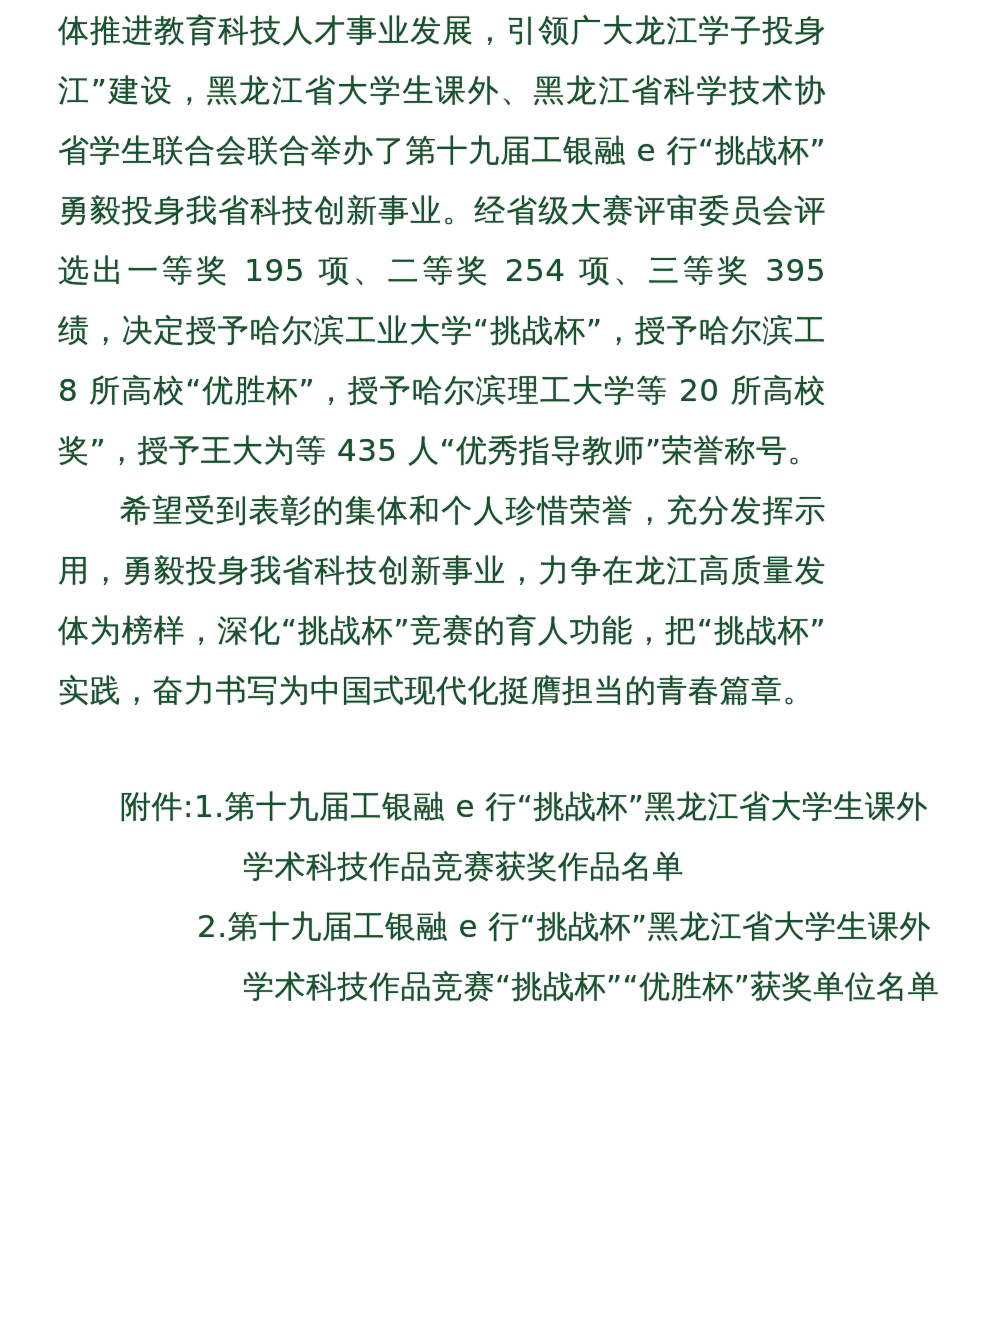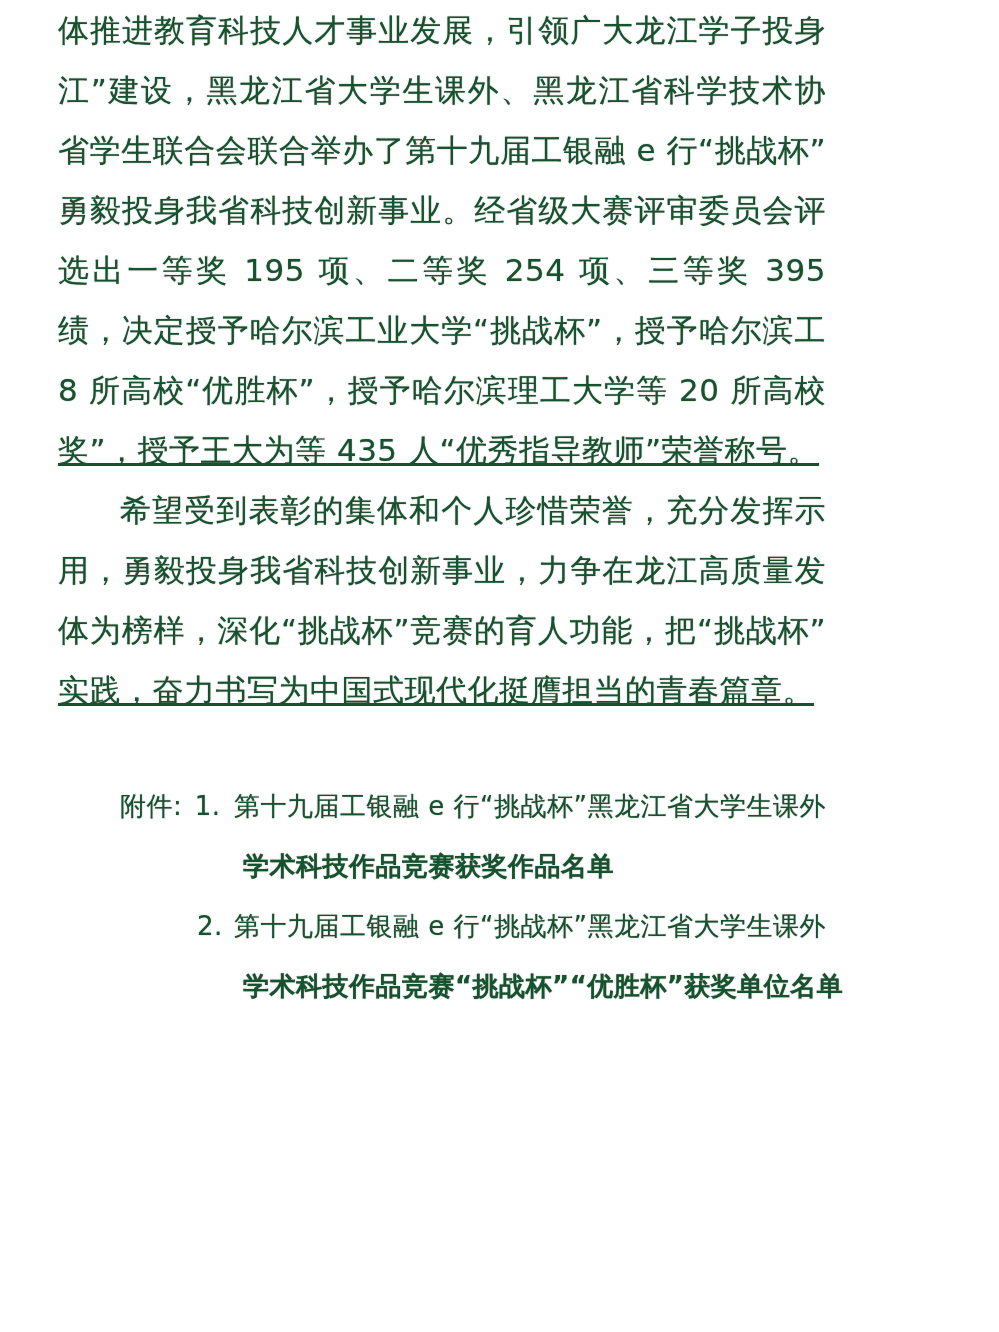--- a/index.html
+++ b/index.html
@@ -34,45 +34,44 @@
     overflow: hidden;
     letter-spacing: 0.5px;
     text-shadow: 0 0 1.2px rgba(25,24,22,0.55);
   }
   .line.indent {
     text-indent: 2em;
   }
   .line.para-end {
     text-align: right;
     text-align-last: left;
-    text-decoration: underline;
   }
   .attachments {
     margin-top: 56px;
   }
   .att-row {
-    font-size: 26px;
+    font-size: 31px;
     line-height: 60px;
     height: 60px;
     white-space: nowrap;
     letter-spacing: 0.5px;
     text-shadow: 0 0 1.2px rgba(25,24,22,0.55);
     display: flex;
     align-items: flex-start;
   }
   .att-row .att-label {
     display: inline-block;
     width: 80px;
   }
   .att-row .att-num {
     display: inline-block;
     width: 42px;
   }
   .att-row.row-first   { margin-left: 62px; }
-  .att-row.row-cont    { margin-left: 185px; font-weight: bold; }
+  .att-row.row-cont    { margin-left: 185px; }
   .att-row.row-second  { margin-left: 139px; }
 </style>
 </head>
 <body>
 
 <div class="page">
   <div class="text-block">
     <div class="line">体推进教育科技人才事业发展，引领广大龙江学子投身“创新龙</div>
     <div class="line">江”建设，黑龙江省大学生课外、黑龙江省科学技术协会、黑</div>
     <div class="line">省学生联合会联合举办了第十九届工银融 e 行“挑战杯”黑龙江省</div>

